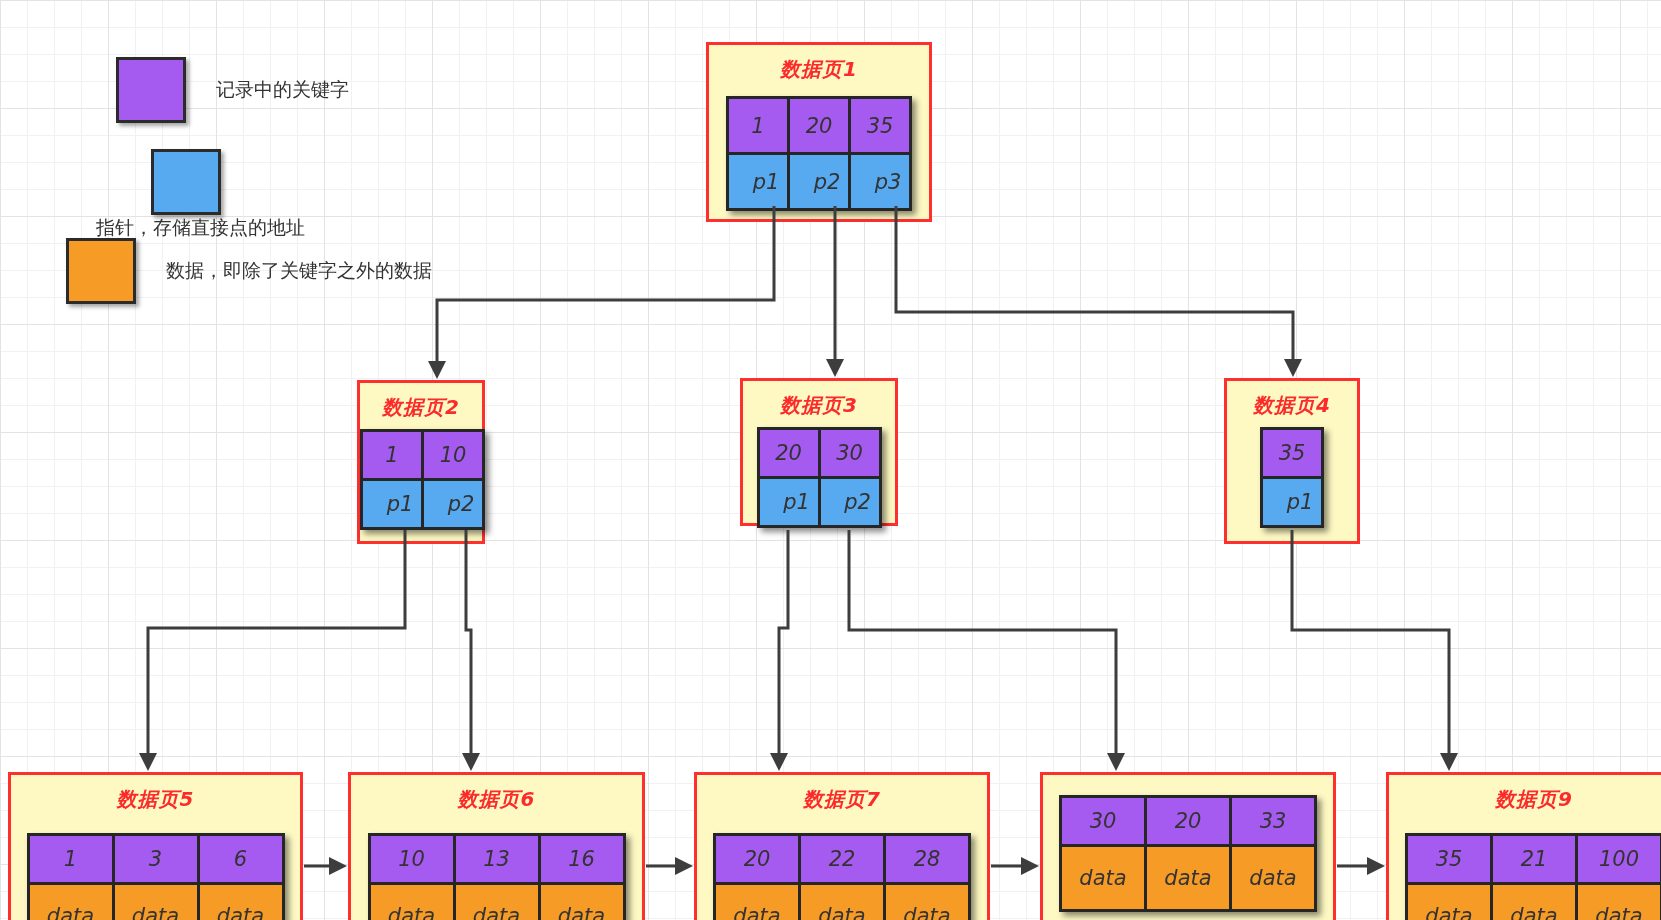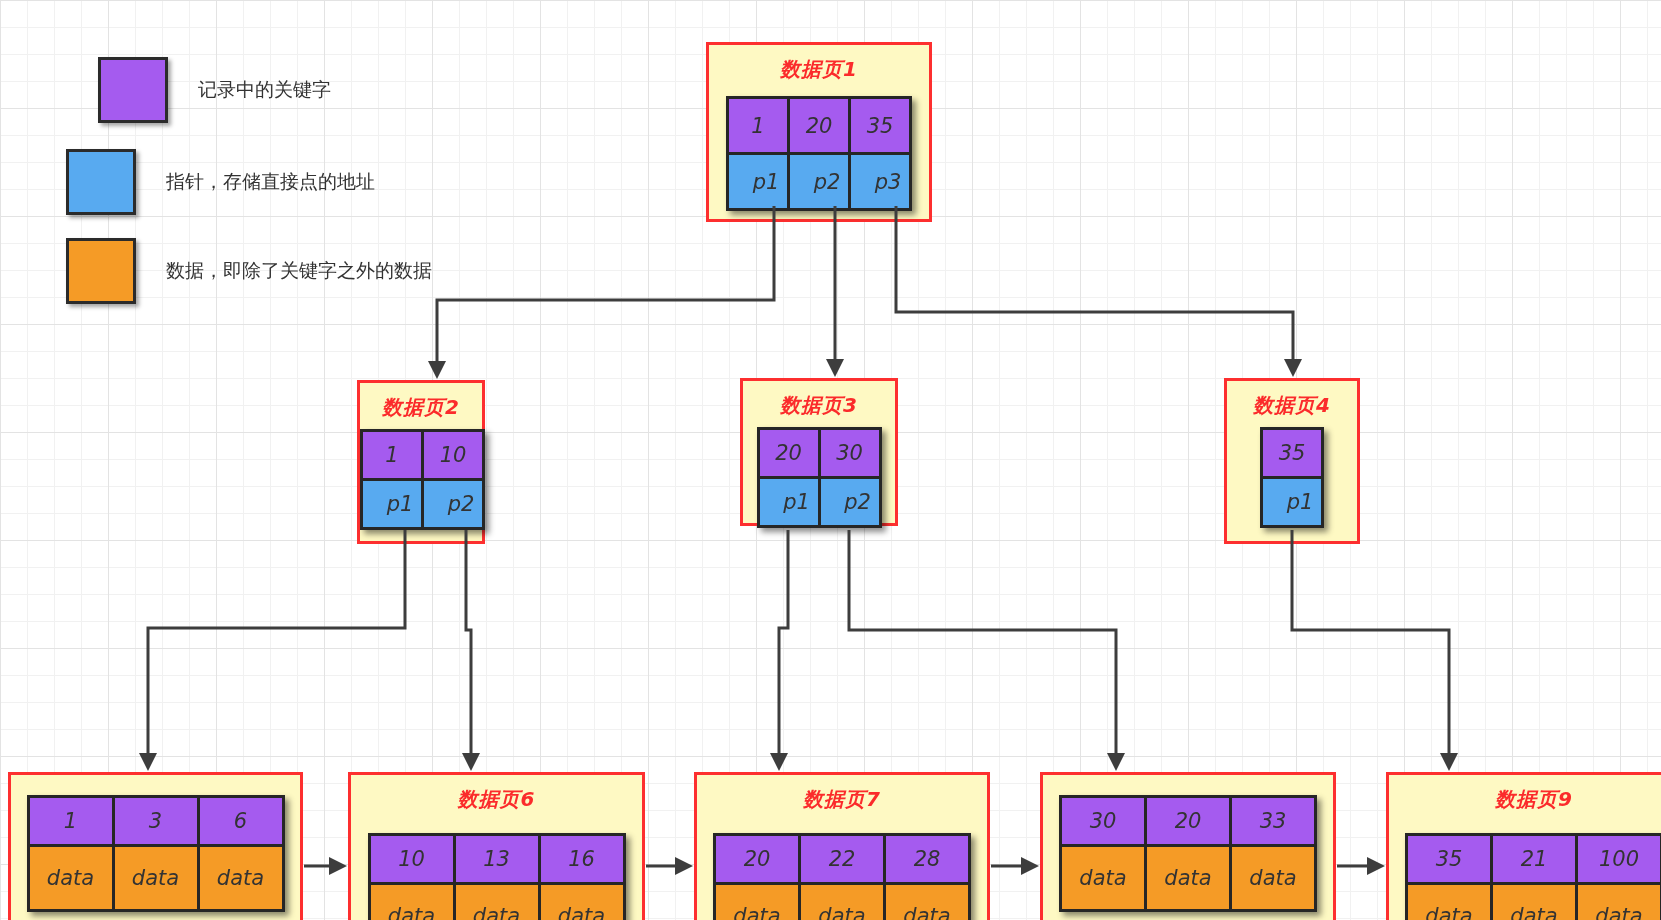--- a/index.html
+++ b/index.html
@@ -60,25 +60,25 @@
   .cells.leaf > .key-cell{height:46px;}
   .cells.leaf > .data-cell{height:62px;}
 
   svg.wires{position:absolute;left:0;top:0;pointer-events:none;}
   svg.wires path{stroke:#3d3d3d;stroke-width:3;fill:none;}
   svg.wires polygon{fill:#3d3d3d;stroke:none;}
 </style>
 </head>
 <body>
 
-<div class="legend-row" style="left:58px;top:57px;padding-left:40px;">
+<div class="legend-row" style="left:76px;top:57px;padding-left:40px;">
   <div class="swatch purple"></div>
   <div class="legend-label">记录中的关键字</div>
 </div>
-<div class="legend-row" style="left:66px;top:149px;">
+<div class="legend-row" style="left:66px;top:149px;flex-direction:column;">
   <div class="swatch blue"></div>
   <div class="legend-label">指针，存储直接点的地址</div>
 </div>
 <div class="legend-row" style="left:66px;top:238px;">
   <div class="swatch orange"></div>
   <div class="legend-label">数据，即除了关键字之外的数据</div>
 </div>
 
 <div class="node" style="left:706px;top:42px;width:226px;height:180px;">
   <div class="node-title">数据页1</div>
@@ -114,20 +114,21 @@
 
 <div class="node" style="left:1224px;top:378px;width:136px;height:166px;">
   <div class="node-title">数据页4</div>
   <div class="cells inner1">
       <div class="key-cell">35</div>
       <div class="pointer-cell">p1</div>
     </div>
 </div>
 
 <div class="node" style="left:8px;top:772px;width:295px;height:200px;">
+  <div class="node-title">数据页5</div>
   <div class="cells leaf">
       <div class="key-cell">1</div>
       <div class="key-cell">3</div>
       <div class="key-cell">6</div>
       <div class="data-cell">data</div>
       <div class="data-cell">data</div>
       <div class="data-cell">data</div>
     </div>
 </div>
 

